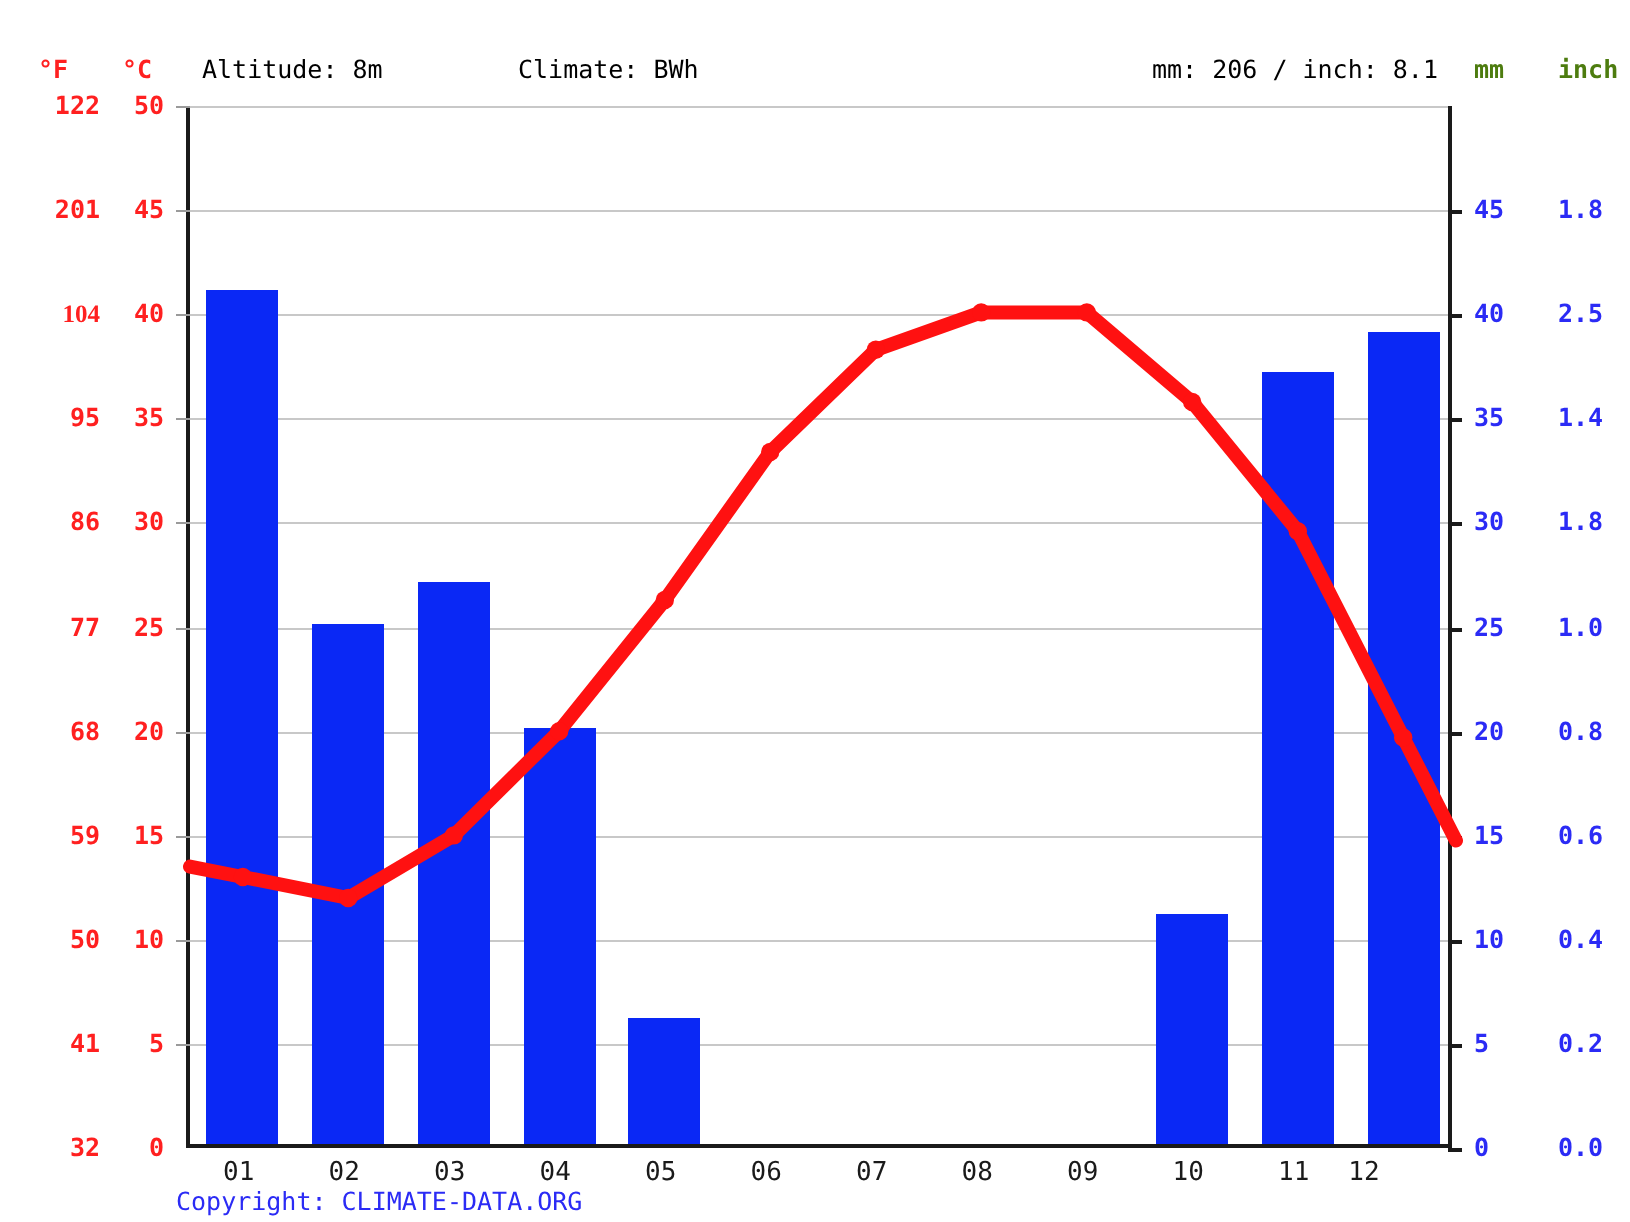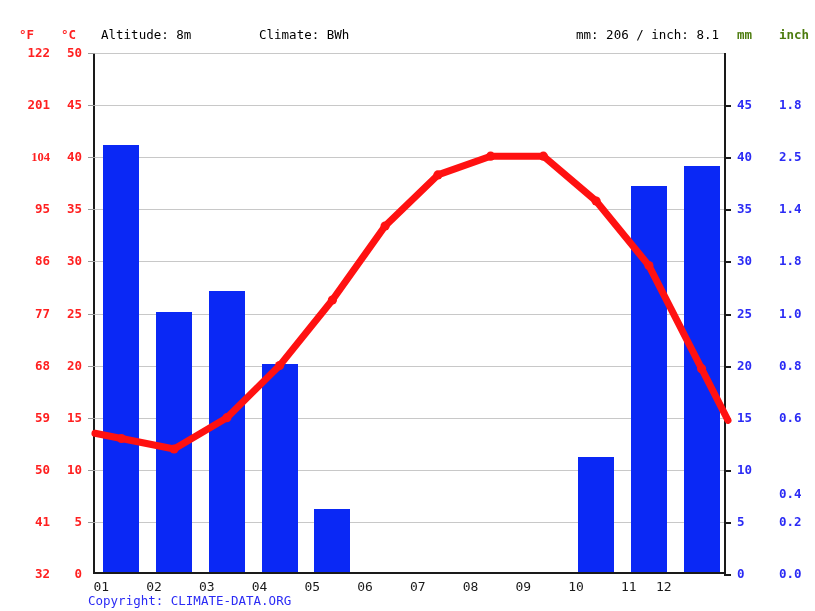--- a/index.html
+++ b/index.html
@@ -116,20 +116,21 @@
     height: 521px;
     overflow: visible;
     pointer-events: none;
   }
 
   
   .xlabel {
     position: absolute;
     top: 580px;
     width: 52px;
+    text-align: center;
     font-size: 13px;
     color: #1a1a1a;
     line-height: 14px;
   }
 
   #copyright {
     position: absolute;
     left: 88px;
     top: 594px;
     font-size: 12.5px;
@@ -190,21 +191,21 @@
     <div class="axlabel ax-mm" style="left: 737px; top: 568px;">0</div>
   </div>
 <div id="right-in-labels">
     <div class="axlabel ax-in" style="left: 779px; top: 99.1px;">1.8</div>
     <div class="axlabel ax-in" style="left: 779px; top: 151.2px;">2.5</div>
     <div class="axlabel ax-in" style="left: 779px; top: 203.3px;">1.4</div>
     <div class="axlabel ax-in" style="left: 779px; top: 255.4px;">1.8</div>
     <div class="axlabel ax-in" style="left: 779px; top: 307.5px;">1.0</div>
     <div class="axlabel ax-in" style="left: 779px; top: 359.6px;">0.8</div>
     <div class="axlabel ax-in" style="left: 779px; top: 411.7px;">0.6</div>
-    <div class="axlabel ax-in" style="left: 779px; top: 463.8px; margin-top: 24px;">0.4</div>
+    <div class="axlabel ax-in" style="left: 779px; top: 463.8px;">0.4</div>
     <div class="axlabel ax-in" style="left: 779px; top: 515.9px;">0.2</div>
     <div class="axlabel ax-in" style="left: 779px; top: 568px;">0.0</div>
   </div>
 
 <div id="plot">
   <div id="plot-inner">
     <div id="gridlines">
         <div class="gridline" style="top: 0px;"></div>
         <div class="tick-left" style="top: 0px;"></div>
         <div class="gridline" style="top: 52.1px;"></div>

